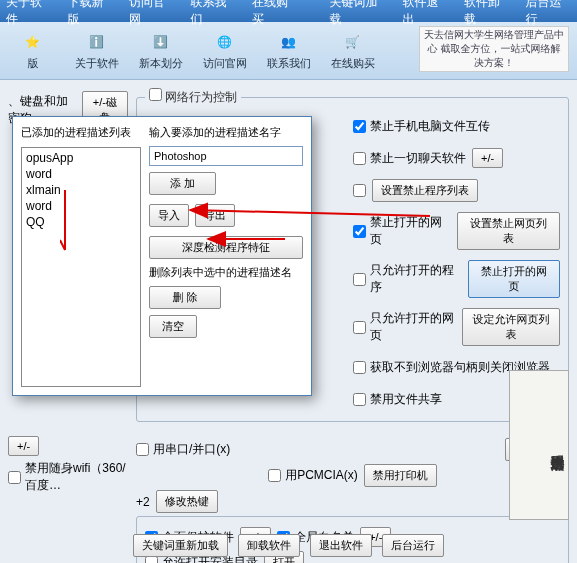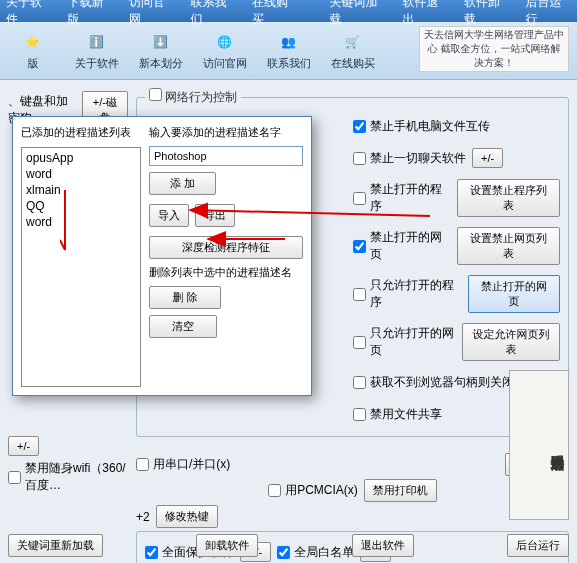--- a/index.html
+++ b/index.html
@@ -25,21 +25,21 @@
 .dlg-title{background:linear-gradient(#6aa8e8,#4080c8);color:#fff;padding:4px 6px;font-size:11px;display:flex;justify-content:space-between;align-items:center}
 .dlg-close{width:20px;height:16px;background:#d04030;color:#fff;text-align:center;line-height:14px;border:1px solid #802018;cursor:pointer;font-size:10px}
 .dlg-body{padding:8px;display:flex;gap:8px}
 .dlg-left{width:120px}
 .listbox{border:1px solid #888;height:240px;background:#fff;font-size:11px;padding:2px;overflow:auto}
 .listbox div{padding:1px 2px}
 .dlg-right{flex:1;display:flex;flex-direction:column;gap:6px}
 .txtinput{border:1px solid #7a9ac0;padding:2px 4px;width:100%;font-size:11px;height:20px}
 .arrow-red{position:absolute;z-index:60;pointer-events:none}
 .sidebanner{position:absolute;right:8px;top:370px;width:60px;height:150px;border:1px solid #aaa;background:#f4f4f0;writing-mode:vertical-rl;text-align:center;padding:6px 2px;font-size:14px;font-family:KaiTi,serif;color:#333}
-.bottombar{position:absolute;bottom:6px;left:8px;right:8px;display:flex;gap:10px;justify-content:space-between}
+.bottombar{position:absolute;bottom:6px;left:8px;right:8px;display:flex;gap:10px;justify-content:center}
 svg{display:block}
 </style>
 </head>
 <body>
 
 <div class="menubar">
   <span>关于软件</span>
   <span>下载新版</span>
   <span>访问官网</span>
   <span>联系我们</span>
@@ -118,21 +118,20 @@
             <label class="chk">
               <input type="checkbox" style="">
               <span>禁止一切聊天软件</span>
             </label>
             <span class="btn">+/-</span>
           </div>
         <div></div>
         <div class="row">
             <label class="chk">
               <input type="checkbox" style="">
-              <span>禁止打开的程序</span>
             </label>
             <span class="btn">设置禁止程序列表</span>
           </div>
         <div></div>
         <div class="row">
             <label class="chk">
               <input type="checkbox" checked="" style="">
               <span>禁止打开的网页</span>
             </label>
             <span class="btn">设置禁止网页列表</span>
@@ -229,36 +228,36 @@
 </div>
 
 <div class="dialog">
   <div class="dlg-body">
     <div class="dlg-left">
       <div style="font-size:11px;margin-bottom:7px">已添加的进程描述列表</div>
       <div class="listbox">
         <div>opusApp</div>
         <div>word</div>
         <div>xlmain</div>
+        <div>word</div>
         <div>QQ</div>
-        <div>word</div>
       </div>
     </div>
     <div class="dlg-right">
       <div style="font-size:11px">输入要添加的进程描述名字</div>
       <input class="txtinput" value="Photoshop" style="">
       <span class="btn" style="width:67px">添 加</span>
       <div class="row">
           <span class="btn">导入</span>
           <span class="btn">导出</span>
         </div>
       <span class="btn">深度检测程序特征</span>
       <div style="font-size:11px">删除列表中选中的进程描述名</div>
       <span class="btn" style="width:72px">删 除</span>
-      <span class="btn" style="width:68px">清空</span>
+      <span class="btn" style="width:48px">清空</span>
     </div>
   </div>
 </div>
 
 <svg class="arrow-red" style="left:60px;top:180px" width="380" height="80">
   <defs>
       <marker id="ah" markerWidth="10" markerHeight="8" refX="9" refY="4" orient="auto">
         <path d="M0,0 L10,4 L0,8 Z" fill="#d00"></path>
       </marker>
     </defs>

